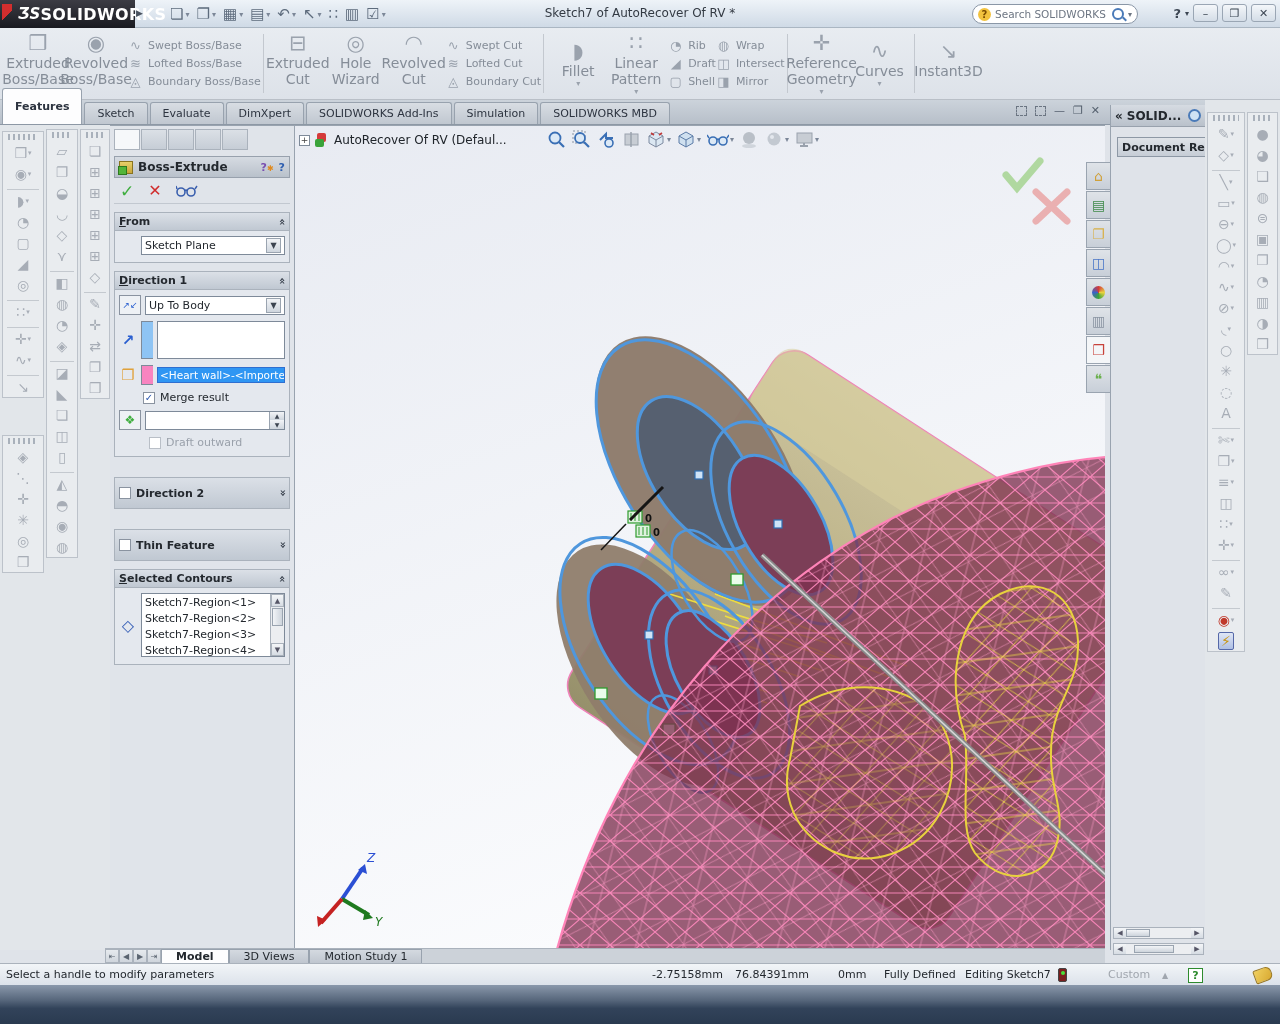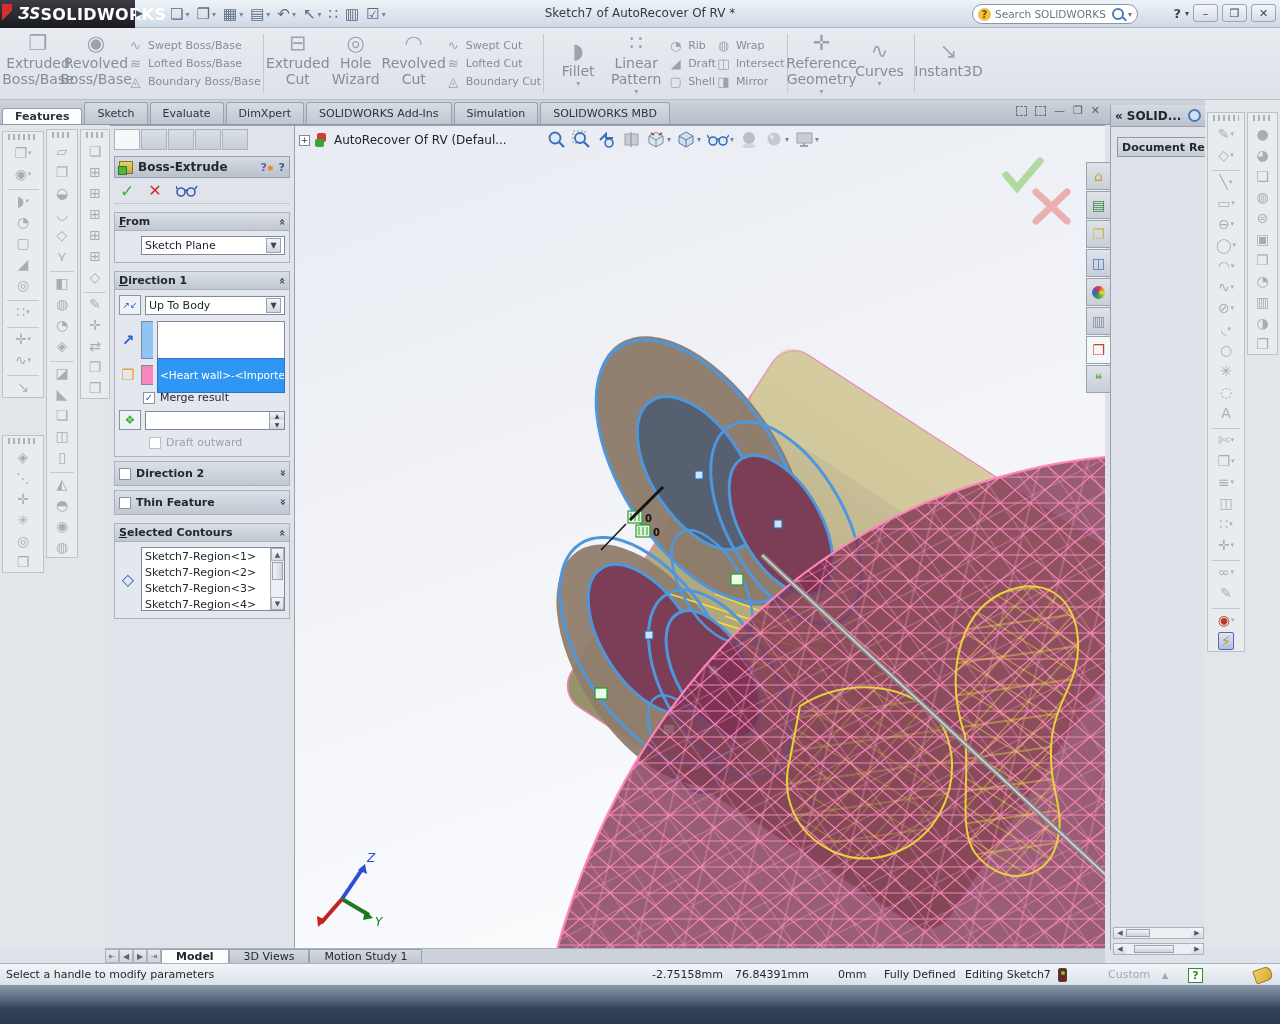--- a/index.html
+++ b/index.html
@@ -35,21 +35,21 @@
 .rlarge .lbl{font-size:14px;text-align:center;white-space:nowrap}
 .rlarge .car{font-size:8px;color:#9aa2ad;visibility:hidden;height:9px}
 .rlarge[data-on="true"] .car{visibility:visible}
 .rsmallcol{display:flex;flex-direction:column;justify-content:center;gap:3px}
 .rsmall{display:flex;align-items:center;gap:5px;color:#858d98;white-space:nowrap}
 .rsmall .ic{font-size:13px;color:#9aa2ad;width:15px;text-align:center}
 
 #tabrow{left:0;top:100px;width:1280px;height:25px;background:linear-gradient(#ccd3db,#b7bfc9);border-bottom:1px solid #8d98a5}
 #tabs{left:2px;bottom:0;display:flex;align-items:flex-end}
 .tab{height:22px;padding:0 12px;display:flex;align-items:center;background:linear-gradient(#d8dde3,#c0c7d0);border:1px solid #98a2ae;border-bottom:none;border-radius:3px 3px 0 0;margin-right:2px;color:#2d3440;white-space:nowrap}
-.tab[data-active="true"]{background:#fdfdfe;font-weight:bold;height:16px}
+.tab[data-active="true"]{background:#fdfdfe;font-weight:bold;height:36px}
 #doc-ctrls{right:180px;top:4px;display:flex;gap:8px;align-items:center;color:#55606e}
 #doc-ctrls .dashed{width:11px;height:10px;border:1px dashed #6b7582}
 #doc-ctrls span{font-size:11px}
 
 #left-zone{left:0;top:125px;width:110px;height:825px;background:#e2e6ea}
 .palette{position:absolute;background:#e9ecef;border:1px solid #bcc2ca}
 .palette .grip{height:6px;margin:2px 5px;background:repeating-linear-gradient(90deg,#a9b1bb 0 2px,transparent 2px 5px)}
 .ticon{height:21px;display:flex;align-items:center;justify-content:center;color:#a7adb6;font-size:14px}
 .ticon[data-kind="sep"]{height:6px}
 .ticon[data-kind="sep"]::before{content:"";width:80%;border-top:1px solid #c4c9cf;margin-top:4px}
@@ -91,21 +91,21 @@
 .selfield.blue{background:#2f96f3;color:#fff;padding:0 2px;white-space:nowrap;font-size:10.5px}
 .cbrow{display:flex;align-items:center;gap:5px;margin-left:24px}
 .cb{width:12px;height:12px;background:#fff;border:1px solid #8a93a0;display:inline-flex;align-items:center;justify-content:center;font-size:10px;color:#2b57b0}
 .cb.checked::before{content:"✓"}
 .cb.dis{border-color:#b9bfc7}
 .dis-t{color:#9aa1ab}
 .spinner{flex:1;height:19px;background:#fff;border:1px solid #7e8a99;display:flex}
 .spinner .sv{flex:1}
 .spinner .st{width:15px;display:flex;flex-direction:column;border-left:1px solid #9aa4b0}
 .spinner .st span{flex:1;font-size:6px;display:flex;align-items:center;justify-content:center;background:linear-gradient(#f2f4f7,#cfd6de);color:#3c4450}
-.chead{height:25px;background:linear-gradient(#dbe0e7,#c0c8d2);border:1px solid #aab2bc;display:flex;align-items:center;padding:0 4px;gap:5px;font-weight:bold;margin-top:4px}
+.chead{height:32px;background:linear-gradient(#dbe0e7,#c0c8d2);border:1px solid #aab2bc;display:flex;align-items:center;padding:0 4px;gap:5px;font-weight:bold;margin-top:20px}
 .listbox{flex:1;background:#fff;border:1px solid #7e8a99;height:64px;overflow:hidden;display:flex}
 .listbox .items{flex:1}
 .listbox .li{height:16px;display:flex;align-items:center;padding:0 3px;white-space:nowrap}
 .vscroll{width:14px;background:#eceef1;border-left:1px solid #aab2bc;display:flex;flex-direction:column}
 .vscroll .ar{height:13px;background:linear-gradient(#f4f6f8,#d6dce3);border:1px solid #aab2bc;font-size:7px;display:flex;align-items:center;justify-content:center;color:#556}
 .vscroll .thumb{height:18px;margin:1px;background:linear-gradient(90deg,#f2f4f7,#cdd4dc);border:1px solid #9aa4b0}
 .radrow{display:flex;align-items:center;gap:6px;margin-left:30px}
 .rad{width:12px;height:12px;border-radius:50%;border:1px solid #8a93a0;background:#fff}
 .rad.sel{position:relative}
 .rad.sel::before{content:"";position:absolute;left:2px;top:2px;width:6px;height:6px;border-radius:50%;background:#2a66c8}
@@ -624,21 +624,21 @@
       <div class="grow" style="height:38px">
         <span class="sel-ic" style="color:#2a5fd0;font-weight:bold">↗</span>
         <span class="swatch" style="background:#8ec4f4;height:38px"></span>
         <div class="selfield" style="height:38px">
             <span></span>
           </div>
       </div>
       <div class="grow" style="height:20px">
         <span class="sel-ic" style="color:#e0a23c">❒</span>
         <span class="swatch" style="background:#f884c0;height:20px"></span>
-        <div class="selfield blue" style="height:35px;border-color:#2f6fd0">
+        <div class="selfield blue" style="height:16px;border-color:#2f6fd0">
             <span>&lt;Heart wall&gt;-&lt;Importe</span>
           </div>
       </div>
       <div class="cbrow">
         <span class="cb checked"></span>
         <span>Merge result</span>
       </div>
       <div class="grow">
         <span class="tool-btn" style="color:#3fae3f;font-size:12px">❖</span>
         <div class="spinner">

